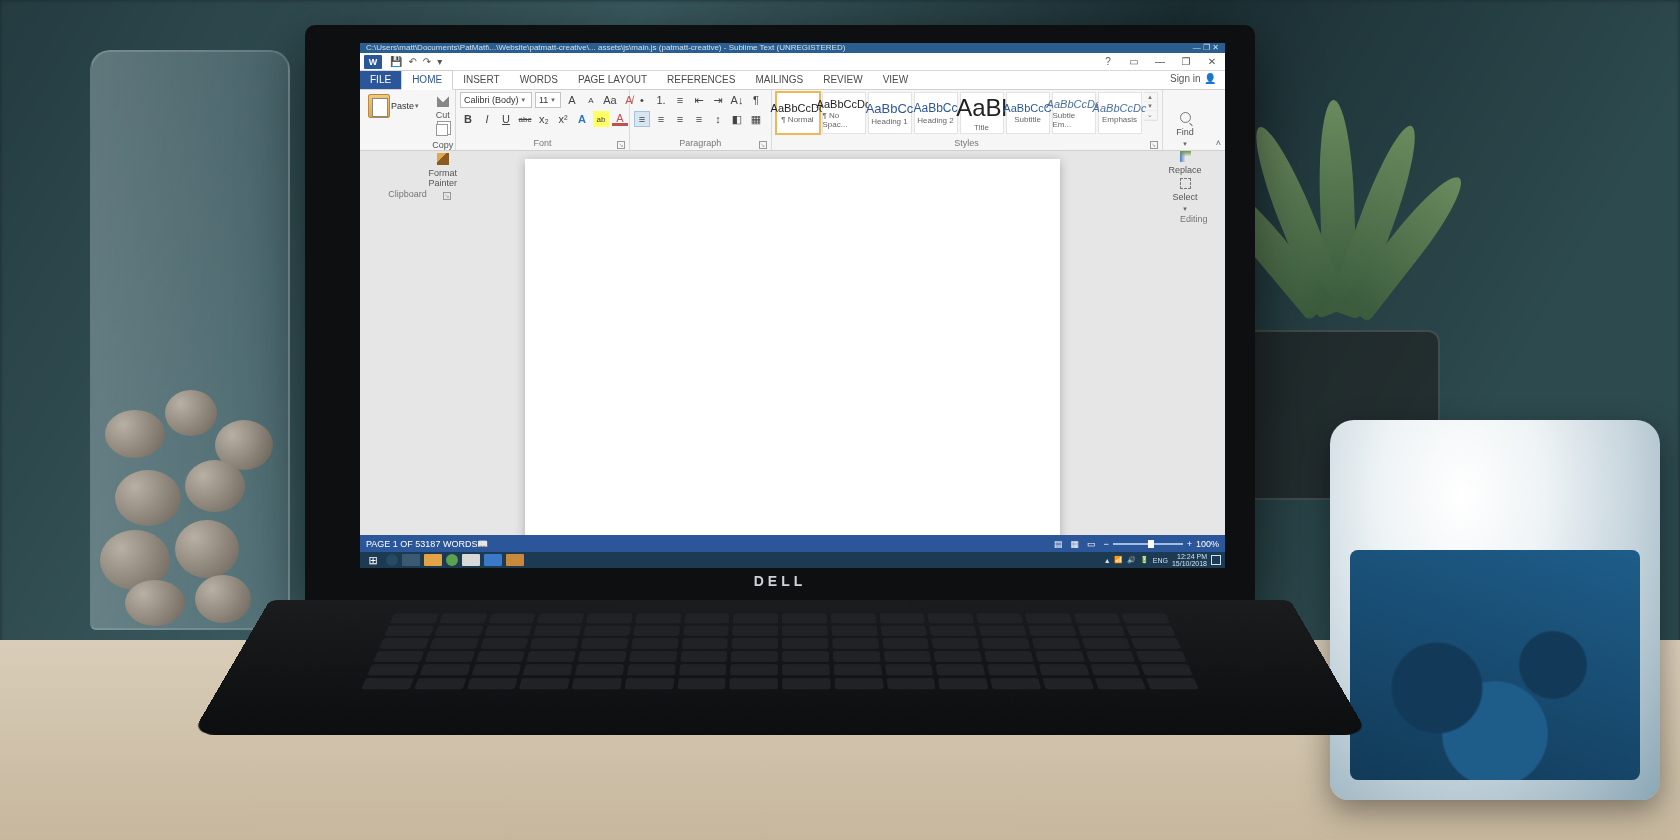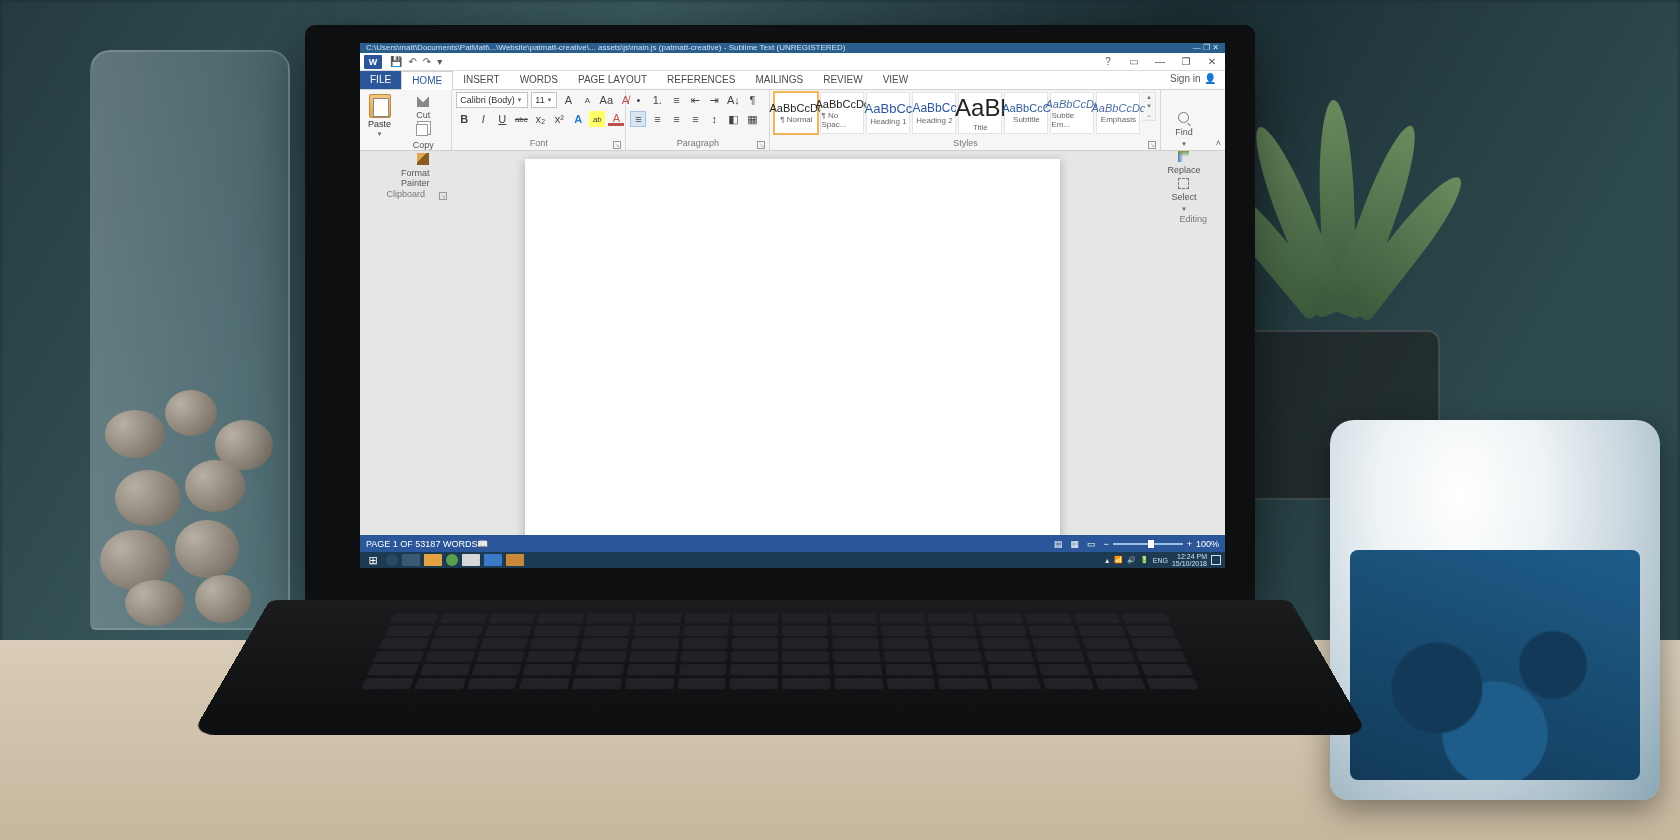--- a/index.html
+++ b/index.html
@@ -46,34 +46,34 @@
   .win{position:absolute;inset:0;display:flex;flex-direction:column;background:#fff;font-size:10px;color:#333;}
   .bgwin{height:10px;background:#2a5e8f;color:#cfe0ef;font-size:8px;line-height:10px;padding:0 6px;white-space:nowrap;overflow:hidden;display:flex;justify-content:space-between;}
   .titlebar{height:18px;background:#fff;border-bottom:1px solid #d9d9d9;display:flex;align-items:center;position:relative;}
   .titlebar .center{position:absolute;left:0;right:0;text-align:center;font-size:10px;color:#666;}
   .titlebar .wcontrols{position:absolute;right:0;display:flex;}
   .titlebar .wcontrols span{width:26px;height:18px;display:flex;align-items:center;justify-content:center;color:#555;font-size:10px;}
   .titlebar .appicon{width:18px;height:14px;margin:0 6px 0 4px;background:#2b579a;position:relative;border-radius:1px;}
   .titlebar .appicon::after{content:"W";position:absolute;inset:0;color:#fff;font-size:9px;font-weight:bold;text-align:center;line-height:14px;}
   .qat{display:flex;align-items:center;gap:6px;margin-left:2px;}
   .qat span{font-size:10px;color:#555;}
-  .tabs{height:19px;display:flex;border-bottom:1px solid #d0d0d0;background:#fff;position:relative;}
+  .tabs{height:19px;display:flex;align-items:flex-end;border-bottom:1px solid #d0d0d0;background:#fff;position:relative;}
   .tabs .tab{padding:3px 10px 4px;font-size:10px;color:#4b4b4b;cursor:default;}
   .tabs .tab.file{background:#2b579a;color:#fff;}
   .tabs .tab.active{color:#2b579a;border:1px solid #d0d0d0;border-bottom:1px solid #fff;margin-bottom:-1px;background:#fff;}
   .tabs .signin{position:absolute;right:8px;top:2px;font-size:10px;color:#555;display:flex;align-items:center;gap:4px;}
   .ribbon{height:61px;background:#f6f6f6;border-bottom:1px solid #d0d0d0;display:flex;position:relative;}
   .group{border-right:1px solid #d9d9d9;display:flex;flex-direction:column;justify-content:space-between;padding:2px 4px 0;}
   .group .body{display:flex;gap:4px;align-items:flex-start;flex:1;}
   .group .lbl{font-size:9px;color:#777;text-align:center;position:relative;padding-bottom:2px;}
   .group .lbl .dialog{position:absolute;right:0;bottom:1px;width:8px;height:8px;border:1px solid #999;font-size:6px;line-height:6px;color:#999;text-align:center;}
   .icnbtn{display:flex;align-items:center;gap:3px;font-size:9px;color:#555;padding:1px 2px;flex-direction:column;}
   .icnbtn .ic{width:12px;height:12px;display:inline-block;}
   .stackv{display:flex;flex-direction:column;gap:1px;}
-  .paste{display:flex;flex-direction:column;align-items:center;gap:1px;padding:2px 4px;}
+  .paste{display:flex;flex-direction:row;align-items:center;gap:1px;padding:2px 4px;}
   .paste .ic{width:22px;height:24px;background:linear-gradient(#f4c77a,#e0a74d);border:1px solid #b8893e;border-radius:2px;position:relative;}
   .paste .ic::before{content:"";position:absolute;left:3px;top:3px;width:14px;height:17px;background:#fff;border:1px solid #888;}
   .fontrow{display:flex;align-items:flex-end;gap:3px;}
   .combo{height:16px;border:1px solid #c4c4c4;background:#fff;font-size:9px;display:flex;align-items:center;padding:0 3px;gap:3px;}
   .combo .dd{font-size:7px;color:#666;}
   .btnrow{display:flex;align-items:center;gap:3px;margin-top:3px;}
   .tbtn{width:16px;height:16px;display:flex;align-items:center;justify-content:center;font-size:11px;color:#444;}
   .tbtn.active{background:#d8e6f2;border:1px solid #a3c3e0;}
   .styles{display:flex;gap:2px;align-items:flex-start;}
   .stylebox{width:44px;height:42px;border:1px solid #e3e3e3;background:#fff;display:flex;flex-direction:column;align-items:center;justify-content:center;gap:1px;font-size:8px;color:#666;}
@@ -367,20 +367,21 @@
             <div style="text-align:right;line-height:7px">
               <div>12:24 PM</div>
               <div>15/10/2018</div>
             </div>
             <span style="width:10px;height:10px;border:1px solid #cfe0ef"></span>
           </div>
         </div>
 
       </div>
     </div>
+    <div class="dell">DELL</div>
   </div>
   <div class="base">
     <div class="kbd">
         <span></span>
         <span></span>
         <span></span>
         <span></span>
         <span></span>
         <span></span>
         <span></span>

